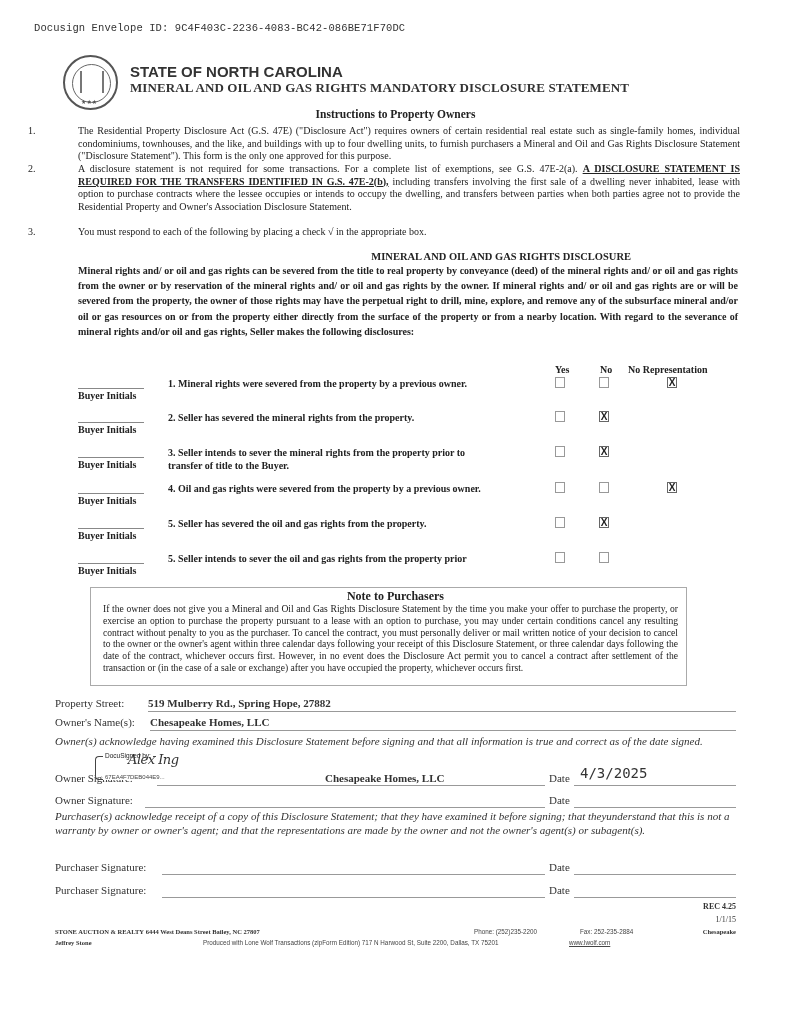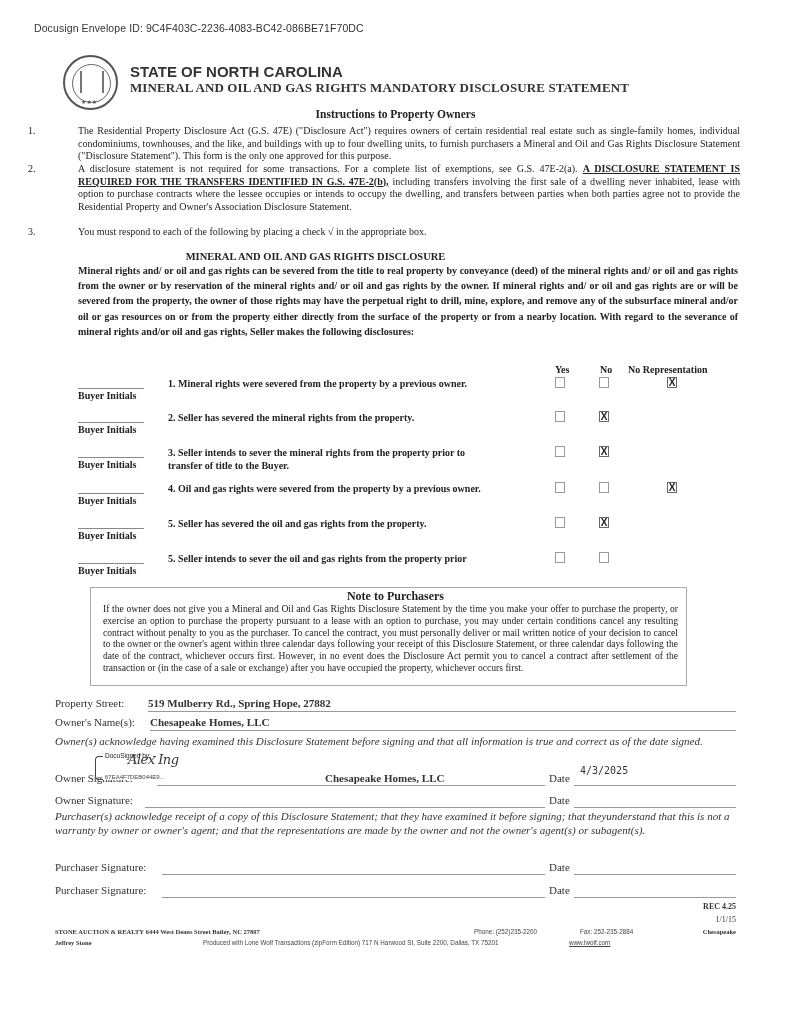--- a/index.html
+++ b/index.html
@@ -1,49 +1,49 @@
 <!DOCTYPE html>
 <html><head>
 <meta charset="utf-8">
 <style>
   html, body { margin:0; padding:0; background:#ffffff; }
   body { width:791px; height:1024px; position:relative; overflow:hidden; color:#222; font-family:"Liberation Serif", serif; }
   .abs { position:absolute; }
-  .envelope { left:34px; top:22px; font-family:Liberation Sans, sans-serif; font-size:10.5px; color:#333; letter-spacing:0.1px; }
+  .envelope { left:34px; top:22px; font-family:Liberation Mono, monospace; font-size:10.5px; color:#333; letter-spacing:0.1px; }
   .seal { left:63px; top:55px; width:55px; height:55px; border-radius:50%; border:2px solid #555; box-sizing:border-box; }
   .seal-inner { position:absolute; left:7px; top:7px; width:37px; height:37px; border-radius:50%; border:1px solid #666; }
   .seal-fig { position:absolute; left:15px; top:14px; width:20px; height:22px; border-left:2px solid #777; border-right:2px solid #777; }
   .seal-stars { position:absolute; left:16px; bottom:3px; font-size:6px; color:#555; }
   .title1 { left:130px; top:63px; font-family:"Liberation Sans", sans-serif; font-weight:bold; font-size:15px; color:#333; }
   .title2 { left:130px; top:80px; font-family:Liberation Serif, serif; font-weight:bold; font-size:13px; color:#333; letter-spacing:0.1px; }
   .instr-head { left:0; width:791px; top:108px; text-align:center; font-weight:bold; font-size:11.5px; }
   .ol { left:28px; width:712px; font-size:10px; line-height:12.6px; text-align:justify; }
   .ol .num { position:absolute; left:0; }
   .ol .txt { margin-left:50px; }
   .u { text-decoration:underline; font-weight:bold; }
-  .sec-head { left:0; width:631px; top:251px; text-align:center; font-weight:bold; font-size:10.5px; }
+  .sec-head { left:0; width:631px; top:251px; text-align:right; font-weight:bold; font-size:10.5px; }
   .bold-para { left:78px; width:660px; top:263px; font-weight:bold; font-size:10px; line-height:15.2px; text-align:justify; }
   .col-head { font-weight:bold; font-size:10px; }
   .q { left:168px; font-weight:bold; font-size:10px; line-height:13px; }
   .bi-line { left:78px; width:66px; border-top:1px solid #888; }
   .bi { left:78px; font-weight:bold; font-size:10px; }
   .cb { width:10px; height:11px; border:1px solid #999; box-sizing:border-box; font-family:"Liberation Sans", sans-serif; font-size:10px; line-height:9px; text-align:center; color:#222; font-weight:bold; }
   .cb.ck { border-color:#666; }
   .note-box { left:90px; top:587px; width:597px; height:99px; border:1px solid #aaa; box-sizing:border-box; }
   .note-title { left:0; width:791px; top:589px; text-align:center; font-weight:bold; font-size:12px; }
   .note-text { left:103px; width:575px; top:603px; font-size:9.6px; line-height:11.8px; text-align:justify; }
   .lbl { font-size:11px; color:#333; }
   .val { font-weight:bold; font-size:11px; color:#333; }
   .line { border-top:1px solid #999; }
   .ital { font-style:italic; font-size:11px; color:#333; line-height:14px; }
   .sig-box { left:95px; top:756px; width:60px; height:22px; border:1.2px solid #444; border-right:none; border-radius:4px 0 0 4px; }
   .ds-lbl { left:103px; top:752px; font-family:"Liberation Sans", sans-serif; font-size:6.5px; background:#fff; padding:0 2px; }
   .ds-id { left:103px; top:774px; font-family:"Liberation Sans", sans-serif; font-size:6px; background:#fff; padding:0 2px; color:#444; }
   .sig-script { left:128px; top:752px; font-family:"DejaVu Serif", serif; font-style:italic; font-size:13px; color:#333; letter-spacing:-0.5px; }
-  .date-val { font-family:"DejaVu Sans Mono", monospace; font-size:10px; color:#333; }
+  .date-val { font-family:"DejaVu Sans Mono", monospace; font-size:14px; color:#333; }
   .foot { font-size:6.5px; color:#333; }
   .foot-b { font-weight:bold; }
   .foot-sans { font-family:"Liberation Sans", sans-serif; font-size:6.3px; color:#444; }
   .rec { font-size:8px; color:#333; text-align:right; }
 </style>
 </head>
 <body>
 
 <div class="abs envelope">Docusign Envelope ID: 9C4F403C-2236-4083-BC42-086BE71F70DC</div>
 

